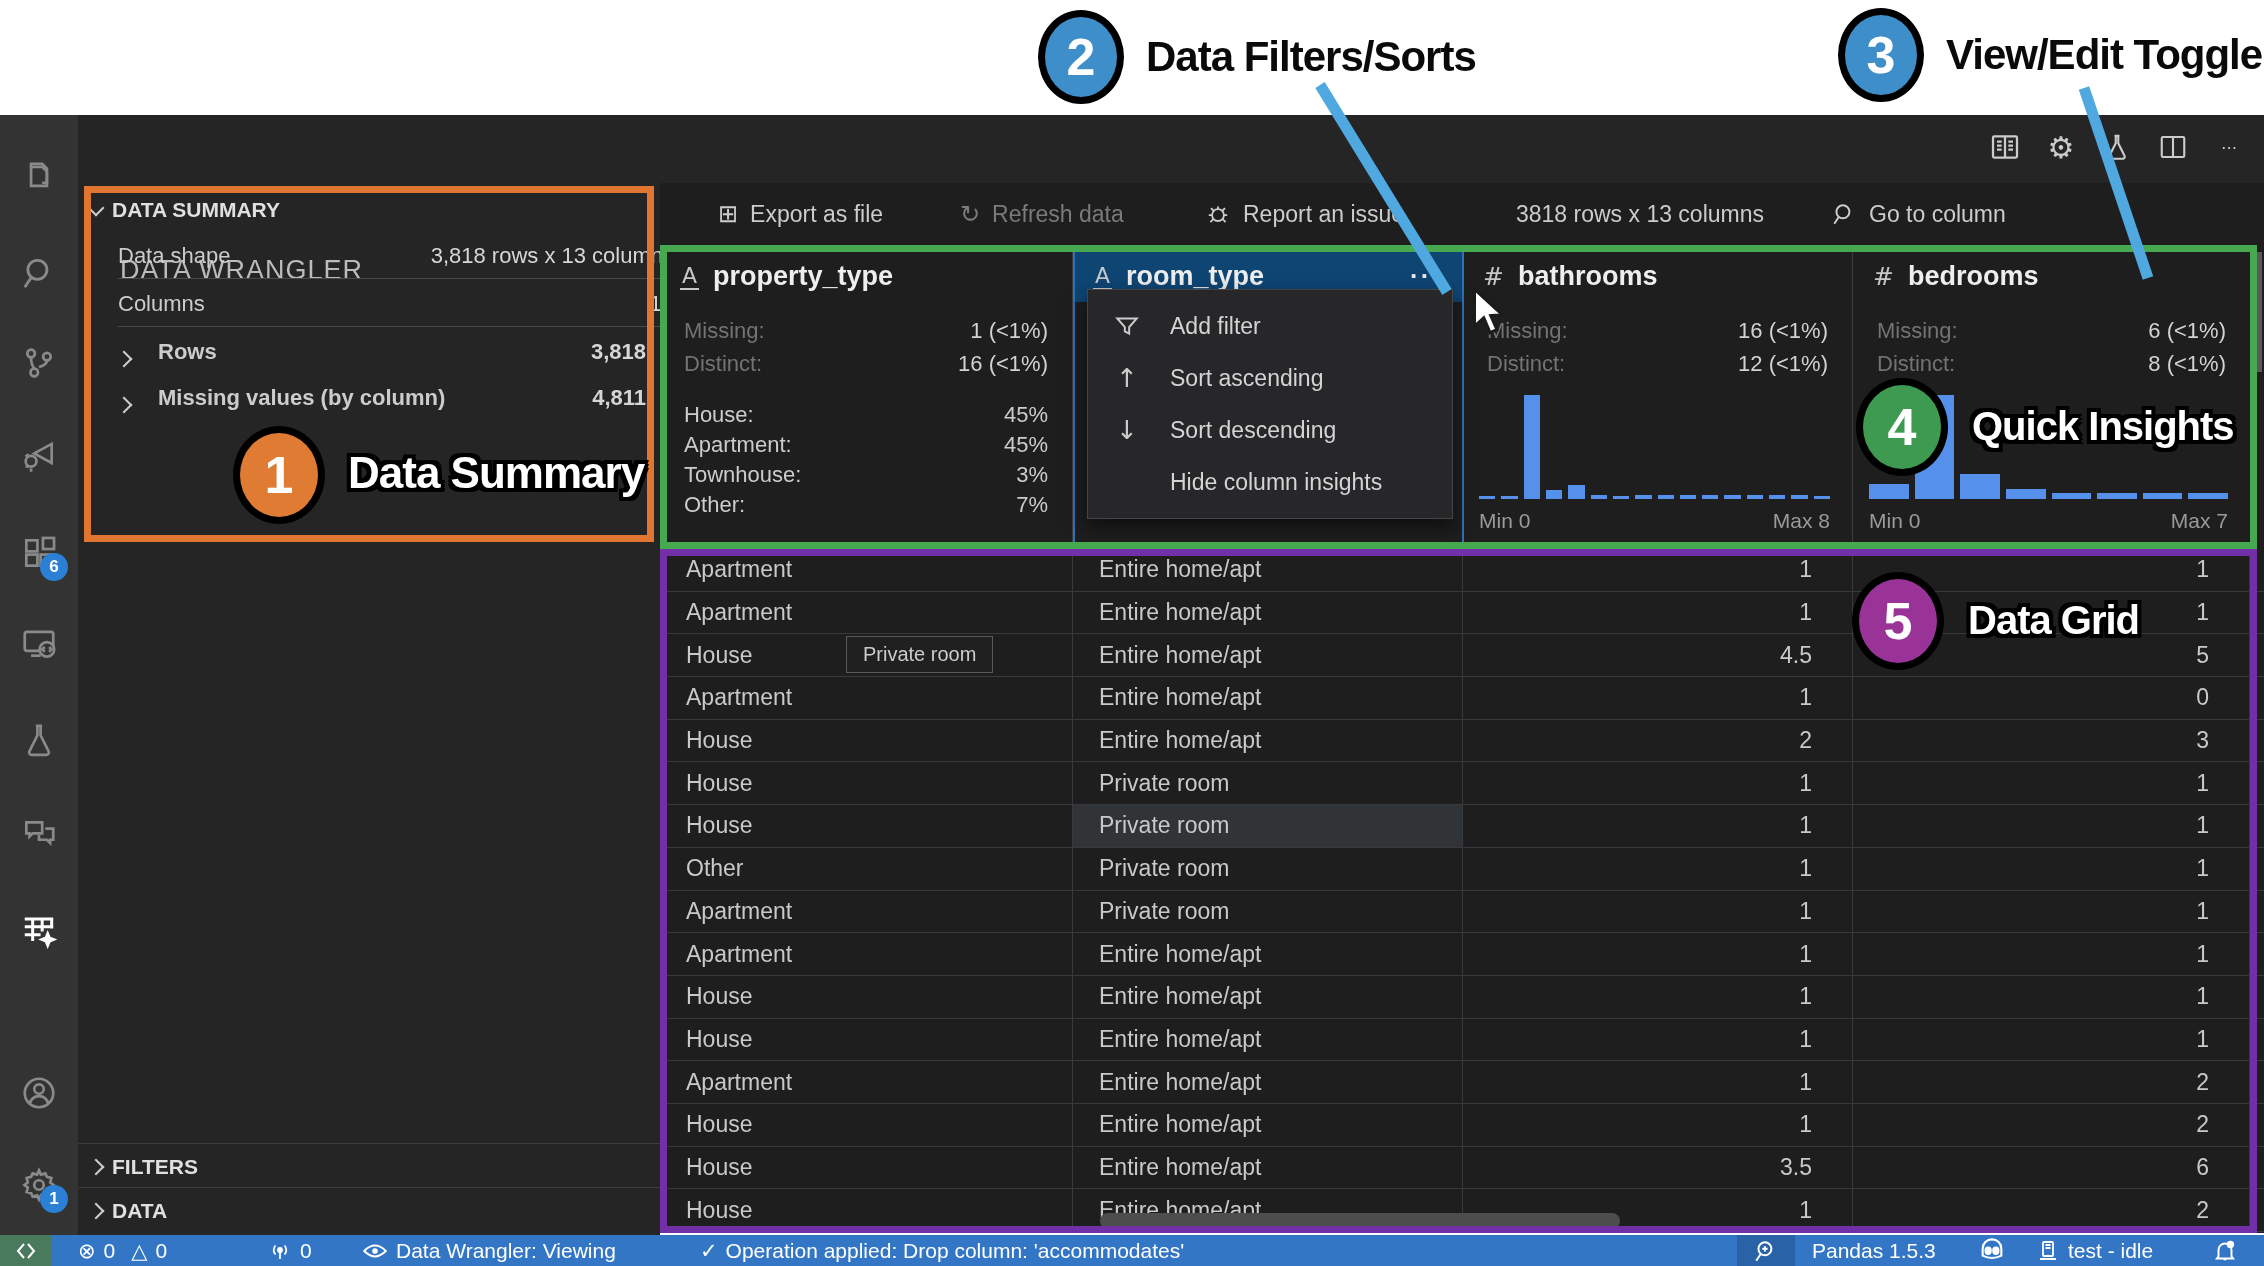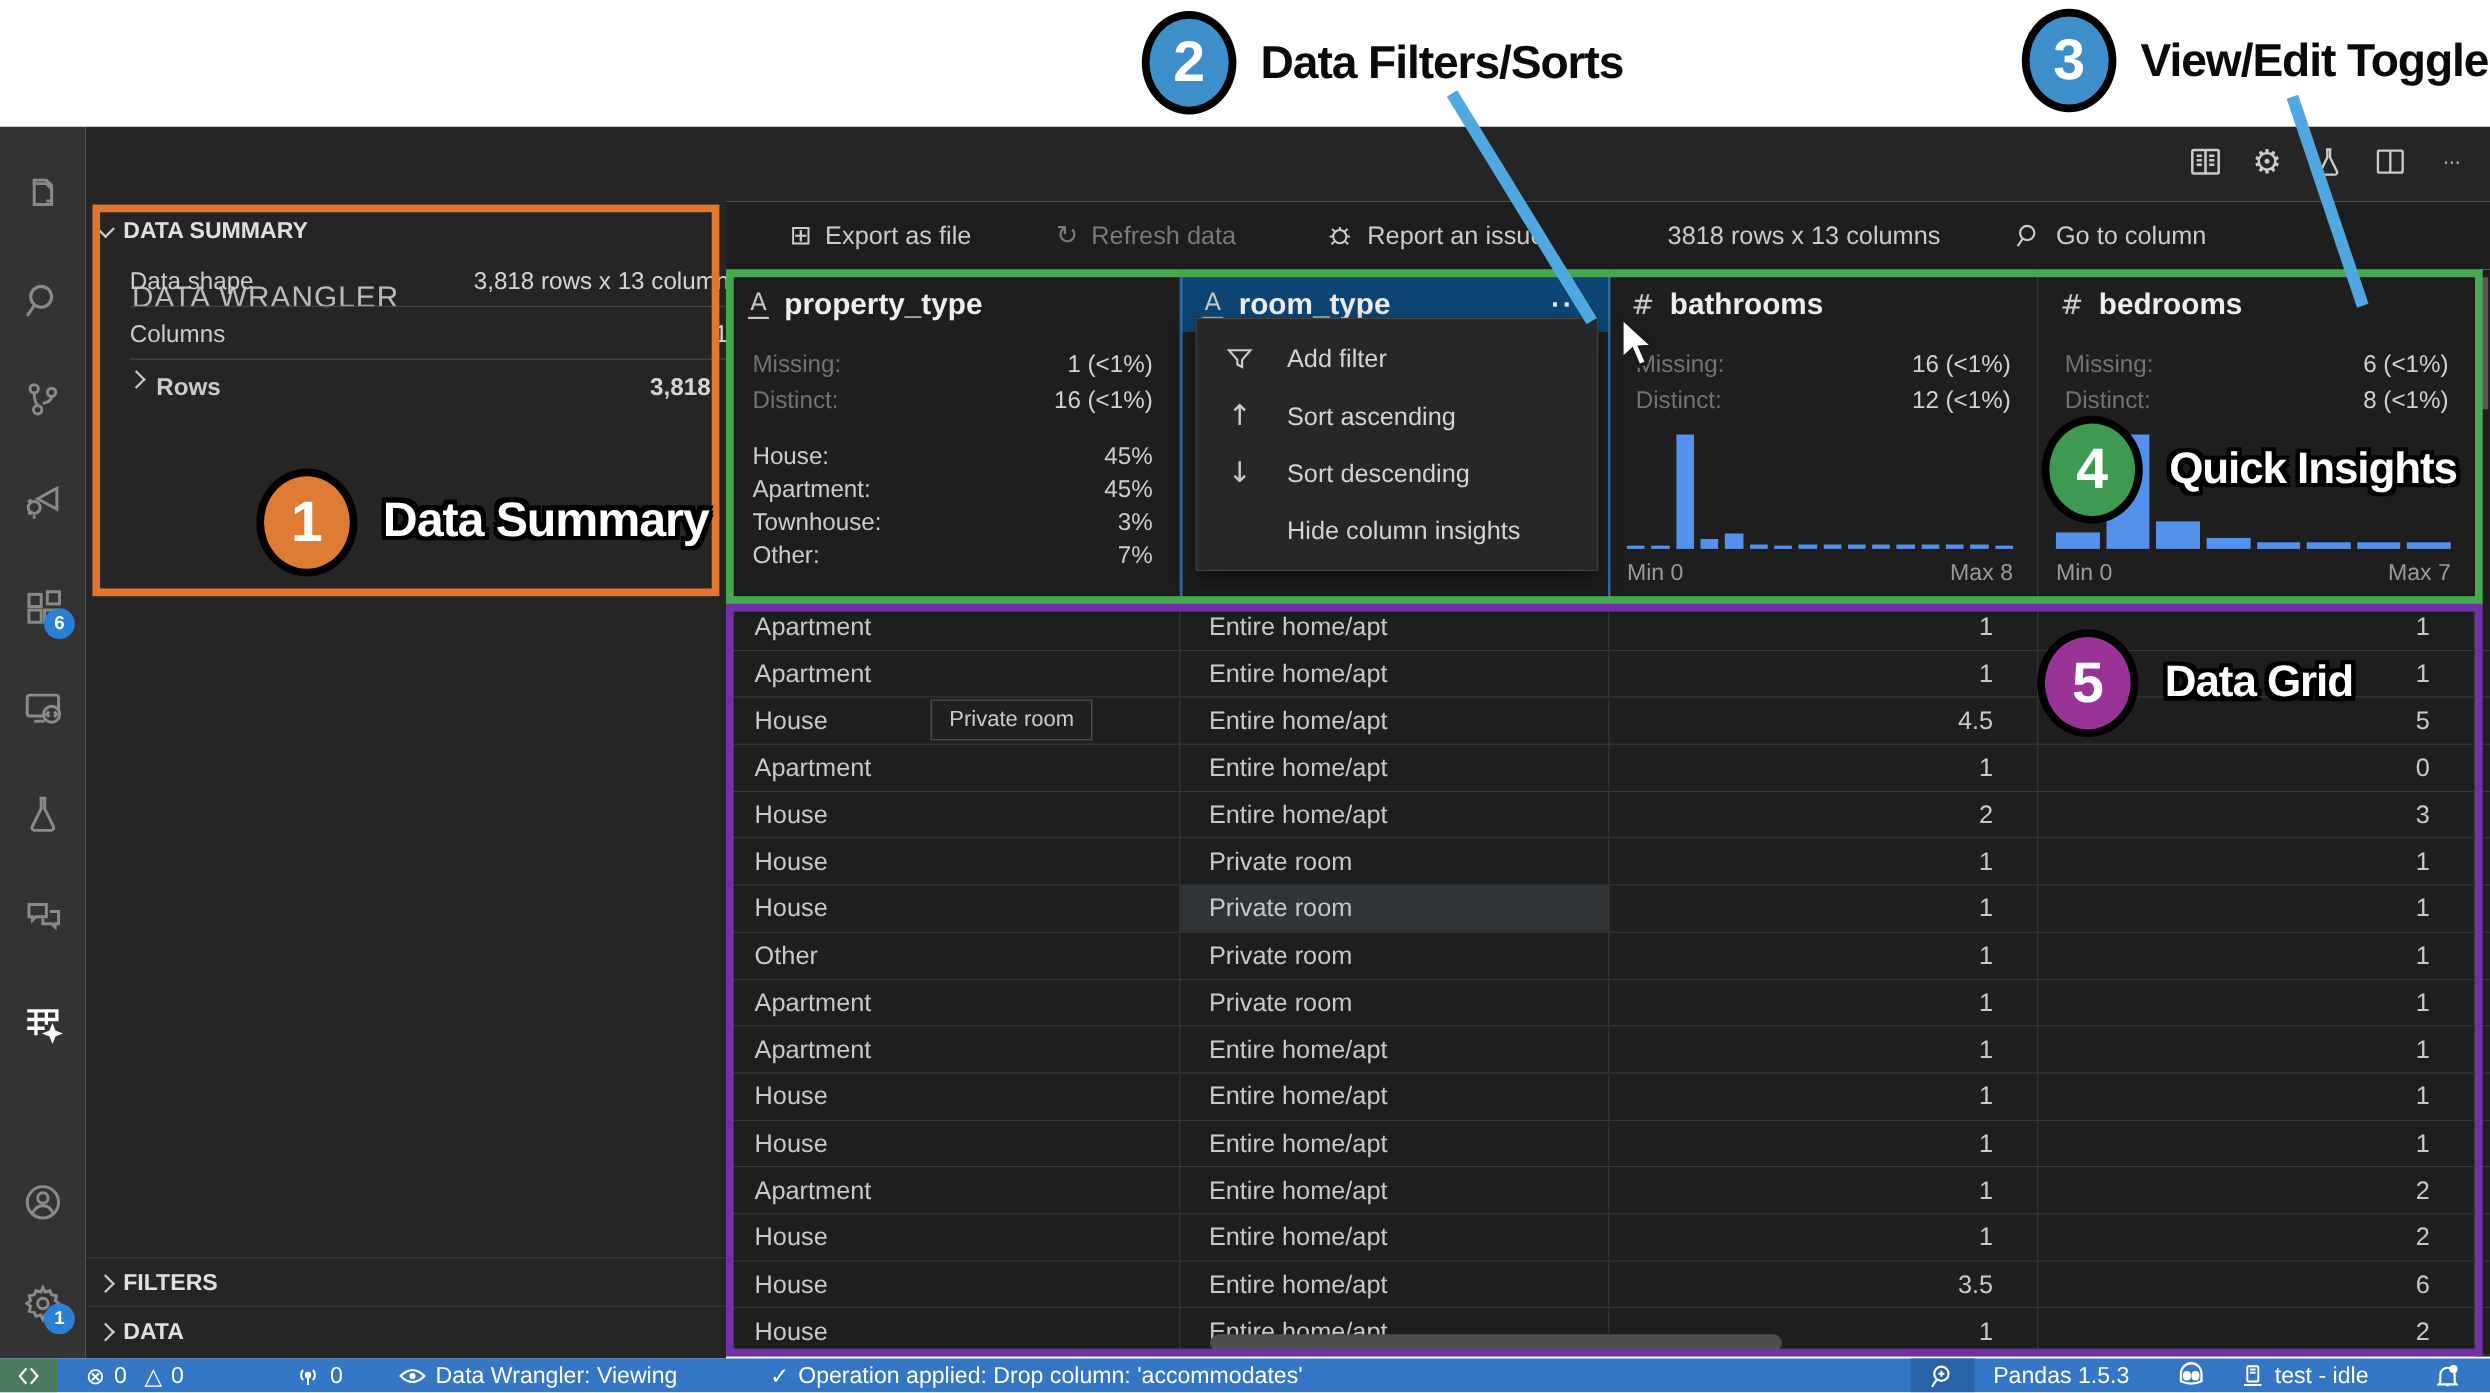--- a/index.html
+++ b/index.html
@@ -30,21 +30,21 @@
   .sidebar { position:absolute; left:78px; top:115px; width:582px; height:1120px; background:#252526; z-index:2; color:#cccccc; }
   .sb-title { position:absolute; left:42px; top:140px; font-size:27px; color:#bbbbbb; letter-spacing:1px; }
   .sb-more { position:absolute; left:610px; top:132px; font-size:26px; color:#cccccc; }
   .sb-sec-head { position:absolute; left:12px; display:flex; align-items:center; gap:10px; font-weight:bold; font-size:21px; color:#e0e0e0; }
   .chev { width:12px; height:12px; border-right:2.5px solid #cccccc; border-bottom:2.5px solid #cccccc; display:inline-block; }
   .chev.down { transform:rotate(45deg); margin-top:-4px; }
   .chev.right { transform:rotate(-45deg); }
   .sb-row { position:absolute; left:40px; width:556px; display:flex; justify-content:space-between; font-size:22px; color:#cccccc; }
   .sb-row .v { color:#d6d6d6; }
   .sb-row.bold { left:12px; width:584px; font-weight:bold; }
-  .sb-row.bold .lab { display:flex; gap:12px; align-items:flex-start; }
+  .sb-row.bold .lab { display:flex; gap:28px; align-items:flex-end; }
   .sb-sep { position:absolute; left:40px; width:556px; height:1px; background:#4a4a4a; }
 
   
   .tabbar { position:absolute; left:660px; top:115px; width:1604px; height:68px; background:#252526; z-index:2; }
   .tab { position:absolute; top:0; height:68px; display:flex; align-items:center; gap:14px; padding:0 24px; font-size:23px; }
   .tab.inactive { background:#2d2d2d; color:#8f8f8f; }
   .tab.active { background:#1e1e1e; color:#e9e9e9; }
   .tab .close { font-size:28px; color:#cfcfcf; margin-left:10px; }
   .editor-actions { position:absolute; top:130px; display:flex; gap:22px; align-items:center; z-index:2; color:#cccccc; }
   .editor-actions .ea { width:34px; height:34px; display:flex; align-items:center; justify-content:center; }
@@ -209,20 +209,27 @@
         <span class="v">13</span>
     </div>
     <div class="sb-sep" style="top:211px;"></div>
     <div class="sb-row bold" style="top:224px; padding:0 28px 0 28px;">
       <span class="lab">
           <span class="chev right"></span>
           <span>Rows</span>
         </span>
       <span class="v">3,818</span>
     </div>
+    <div class="sb-row bold" style="top:270px; padding:0 28px 0 28px;">
+      <span class="lab">
+          <span class="chev right"></span>
+          <span>Missing values (by column)</span>
+        </span>
+      <span class="v">4,811</span>
+    </div>
 
     <div class="sb-sep" style="top:1028px; left:0; width:582px; background:#3c3c3c;"></div>
     <div class="sb-sec-head" style="top:1040px;">
       <span class="chev right"></span>
       <span>FILTERS</span>
     </div>
     <div class="sb-sep" style="top:1072px; left:0; width:582px; background:#3c3c3c;"></div>
     <div class="sb-sec-head" style="top:1084px;">
       <span class="chev right"></span>
       <span>DATA</span>

